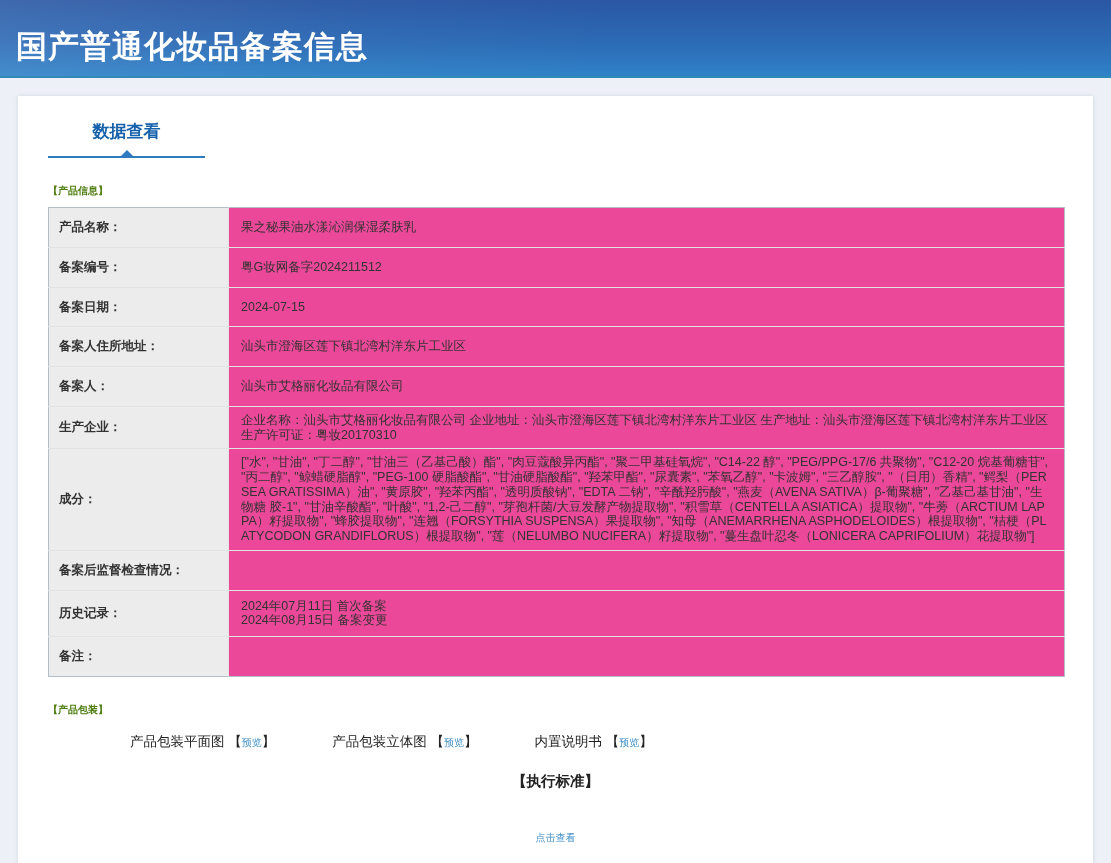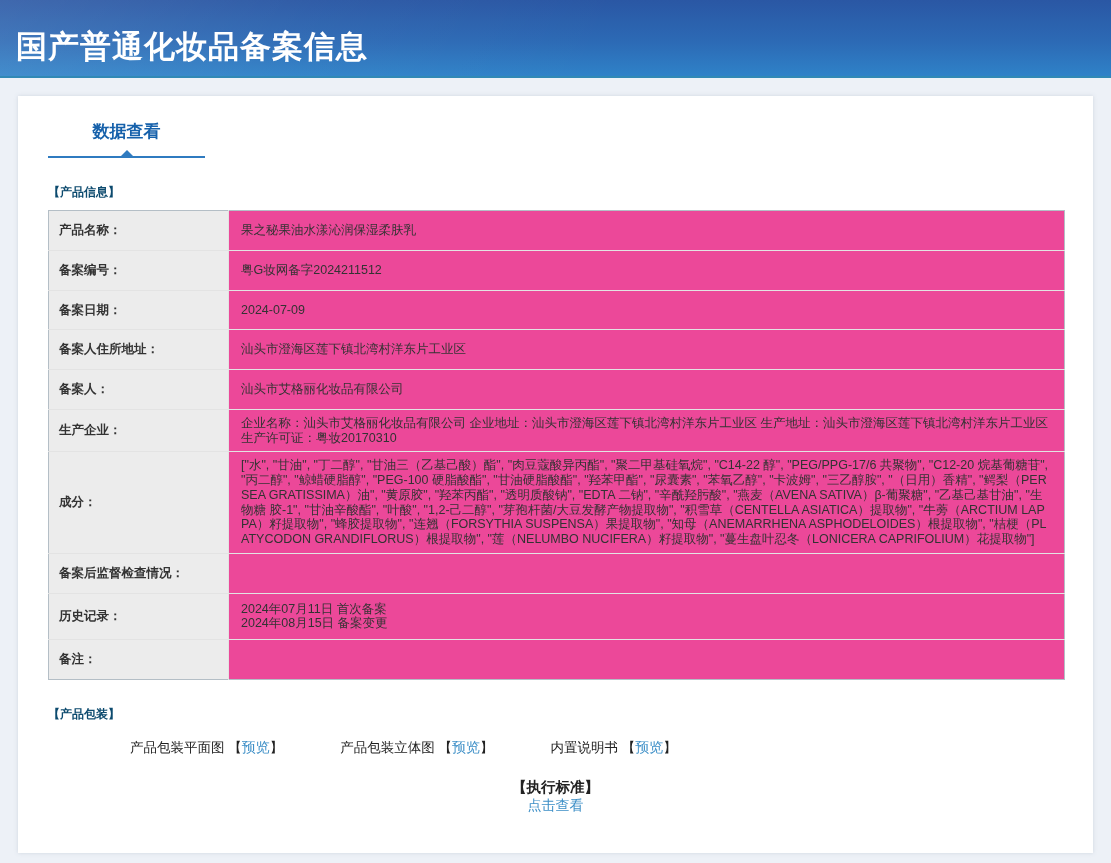--- a/index.html
+++ b/index.html
@@ -57,23 +57,23 @@
     bottom: 0;
     left: 50%;
     transform: translateX(-50%);
     width: 0; height: 0;
     border-left: 6px solid transparent;
     border-right: 6px solid transparent;
     border-bottom: 6px solid #2f7bc0;
   }
 
   .section-title {
-    font-size: 12px;
-    font-weight: bold;
-    color: #0c4a6e;
+    font-size: 10px;
+    font-weight: bold;
+    color: #4d7c0f;
     margin: 26px 30px 0 30px;
   }
 
   
   table.info {
     border-collapse: collapse;
     table-layout: fixed;
     width: calc(100% - 58px);
     margin: 9px 28px 0 30px;
     border: 1px solid #b4bec6;
@@ -113,21 +113,22 @@
     font-size: 13.5px;
     align-items: center;
   }
   .pkg-item { white-space: nowrap; }
   .pkg-name { color: #222; }
   .bracket { color: #222; }
   a.link {
     color: #3d8fc7;
     text-decoration: none;
     cursor: pointer;
-    font-size: 14px;
+    font-size: 10px;
+    margin-top: 40px;
   }
   .inline-row {
     margin: 21px 30px 0 30px;
     font-size: 14.5px;
     display: flex;
     align-items: center;
     gap: 0;
     flex-direction: column;
   }
   .inline-row .sec { font-weight: bold; color: #222; }
@@ -155,21 +156,21 @@
         <tr class="row-std">
       <td class="lbl">产品名称：</td>
       <td class="val">果之秘果油水漾沁润保湿柔肤乳</td>
     </tr>
     <tr class="row-std">
       <td class="lbl">备案编号：</td>
       <td class="val">粤G妆网备字2024211512</td>
     </tr>
     <tr class="row-std">
       <td class="lbl">备案日期：</td>
-      <td class="val">2024-07-09</td>
+      <td class="val">2024-07-15</td>
     </tr>
     <tr class="row-std">
       <td class="lbl">备案人住所地址：</td>
       <td class="val">汕头市澄海区莲下镇北湾村洋东片工业区</td>
     </tr>
     <tr class="row-std">
       <td class="lbl">备案人：</td>
       <td class="val">汕头市艾格丽化妆品有限公司</td>
     </tr>
     <tr>

